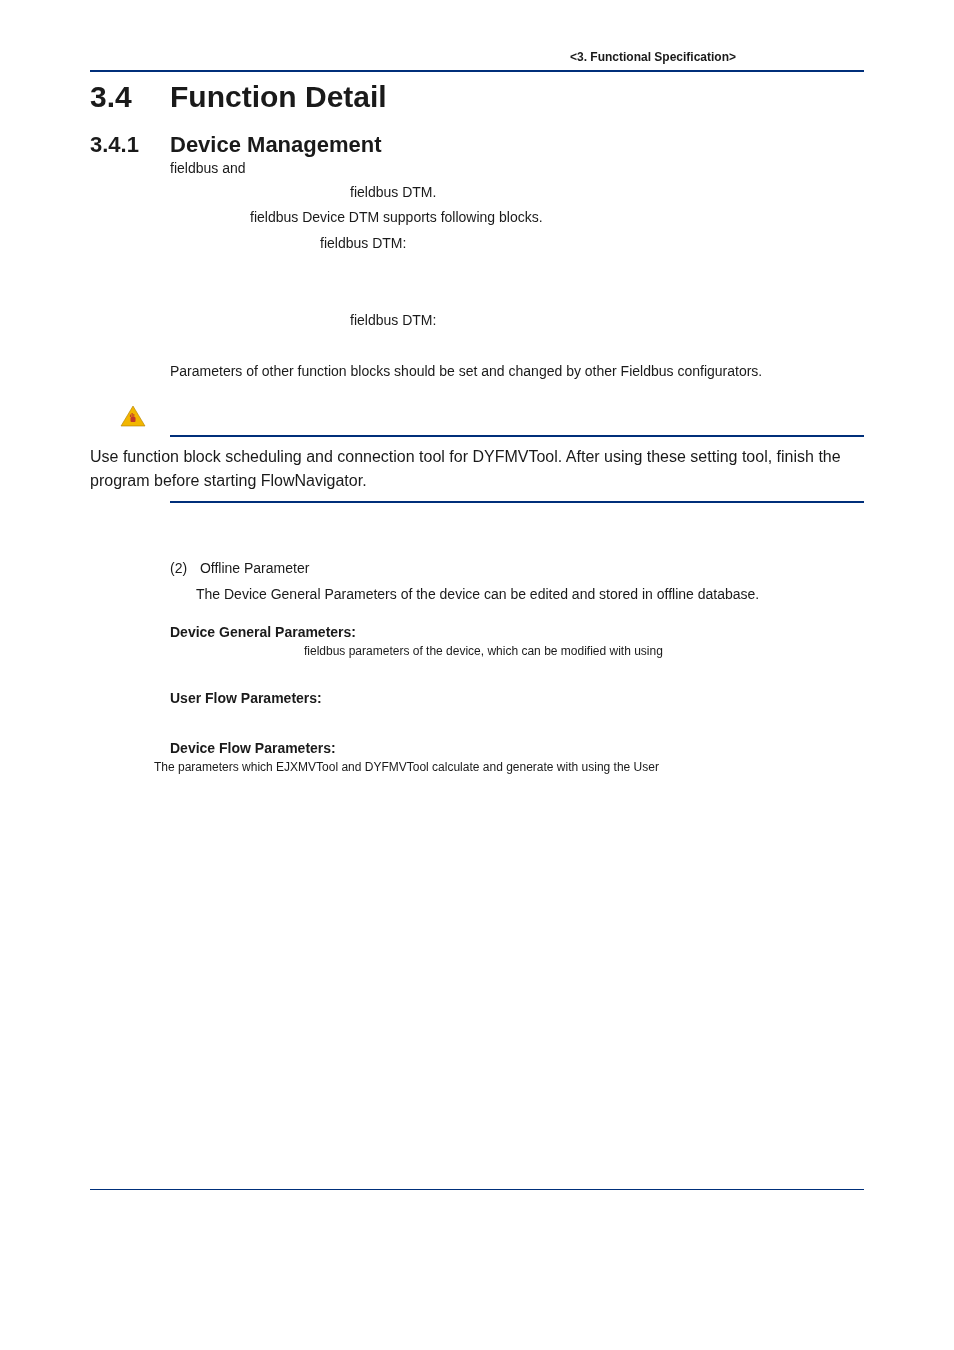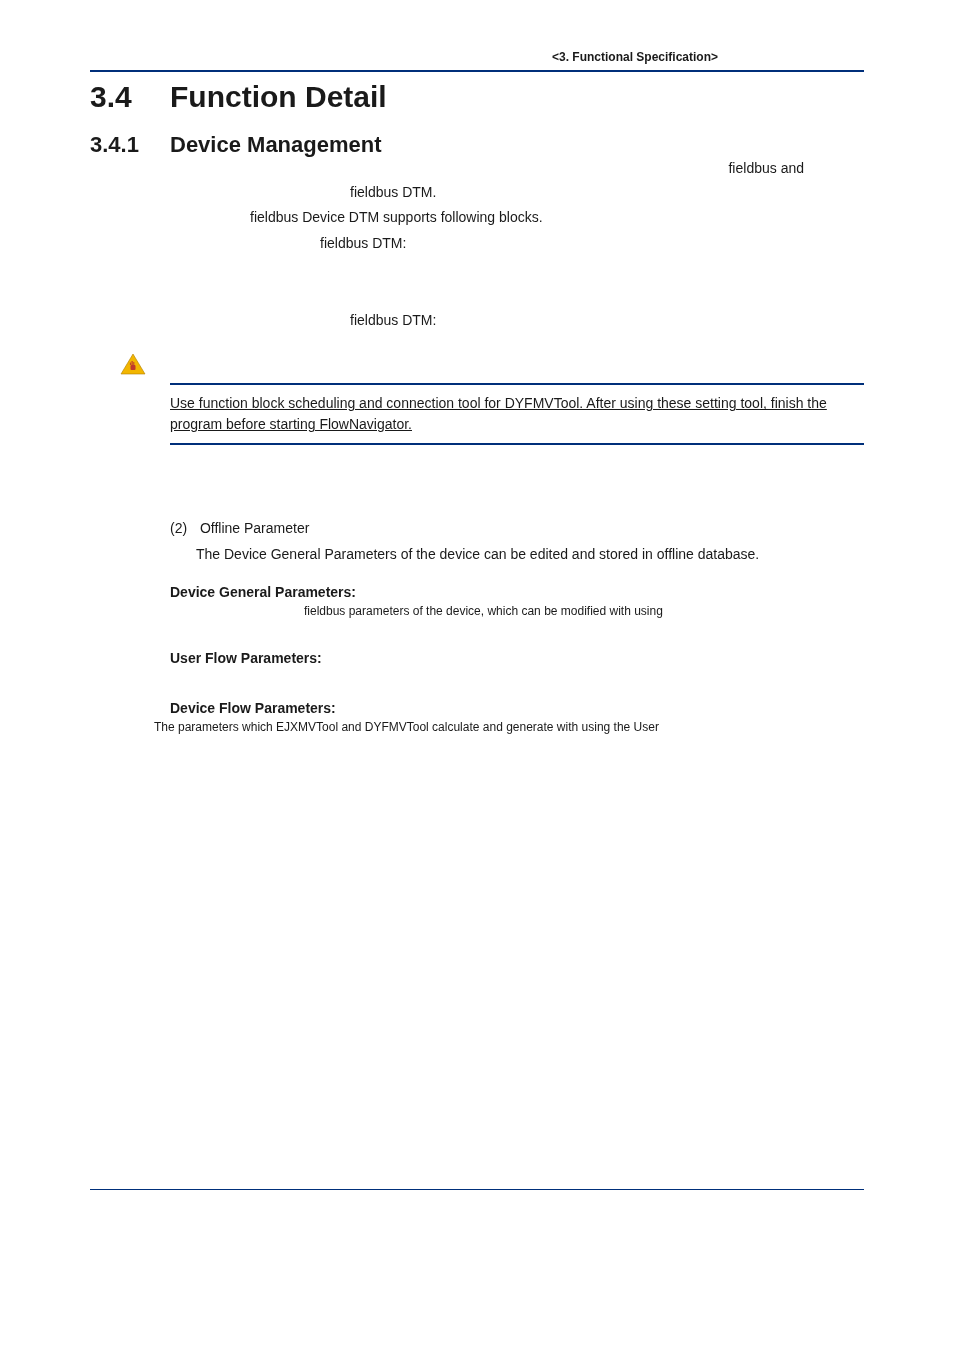--- a/index.html
+++ b/index.html
@@ -1,32 +1,32 @@
 <!DOCTYPE html>
 <html><head>
 <meta charset="utf-8">
 <style>
   * { box-sizing: border-box; margin: 0; padding: 0; }
   html, body { width: 954px; background: #fff; font-family: Arial, Helvetica, sans-serif; color: #1a1a1a; }
   .page { width: 954px; min-height: 1350px; padding: 50px 90px 50px 90px; position: relative; }
   .hdr-line { position: absolute; top: 70px; left: 90px; right: 90px; border-bottom: 2px solid #002f7a; }
-  .hdr-text { position: absolute; top: 50px; right: 236px; font-size: 12px; font-weight: bold; }
+  .hdr-text { position: absolute; top: 50px; right: 218px; font-size: 12px; font-weight: bold; }
   .content { padding-top: 30px; }
   .h1 { font-size: 30px; font-weight: bold; margin-bottom: 18px; }
   .h1-num { display: inline-block; width: 80px; }
   .h2 { font-size: 22px; font-weight: bold; }
   .h2-num { display: inline-block; width: 80px; }
   .para { font-size: 14px; line-height: 1.55; }
   .body-block { margin-left: 80px; }
   .p1 { margin-bottom: 2px; }
   .imp-wrap { margin-top: 22px; margin-bottom: 22px; }
   .imp-icon { width: 26px; height: 22px; }
   .imp-bar-top { border-top: 2px solid #002f7a; margin-left: 80px; margin-top: 4px; }
   .imp-bar-bot { border-top: 2px solid #002f7a; margin-left: 80px; margin-top: 8px; }
-  .imp-text { margin-left: 80px; margin-top: 8px; font-size: 14px; line-height: 1.5; text-decoration: underline; }
+  .imp-text { margin-top: 8px; font-size: 16px; line-height: 1.5; }
   .sec-num { display: inline-block; width: 26px; }
   .sub-item { margin-left: 80px; margin-top: 18px; }
   .sub-body { margin-left: 106px; margin-top: 4px; font-size: 14px; line-height: 1.55; }
   .strong-label { font-weight: bold; font-size: 14px; margin-left: 80px; margin-top: 18px; }
   .label-body { margin-left: 64px; font-size: 12px; line-height: 1.55; margin-top: 2px; }
   .bottom-rule { position: absolute; left: 90px; right: 90px; bottom: 160px; border-top: 1.5px solid #002f7a; }
   .icon-hand-tri { display: inline-block; }
 </style>
 </head>
 <body>
@@ -39,46 +39,47 @@
 
     <div class="h1">
       <span class="h1-num">3.4</span><span>Function Detail</span>
     </div>
 
     <div class="h2">
       <span class="h2-num">3.4.1</span><span>Device Management</span>
     </div>
 
     <div class="body-block">
-      <div class="para p1" style="text-align:right; padding-right:60px;">fieldbus and</div>
+      <div class="para p1" style="text-align:left; padding-right:60px;">fieldbus and</div>
       <div class="para p1" style="padding-left:180px;">fieldbus DTM.</div>
       <div class="para p1" style="padding-left:80px; margin-top:4px;">fieldbus Device DTM supports following blocks.</div>
       <div class="para p1" style="padding-left:150px; margin-top:4px;">fieldbus DTM:</div>
       <div class="para p1" style="padding-left:180px; margin-top:55px;">fieldbus DTM:</div>
     </div>
 
+    <div class="para" style="margin-left:80px; margin-top:30px;">Parameters of other function blocks should be set and changed by other Fieldbus configurators.</div>
 
     <div class="imp-wrap">
       <span class="icon-hand-tri" style="margin-left:30px;">
         <svg class="imp-icon" viewBox="0 0 26 22">
           <polygon points="13,1 25,21 1,21" fill="#f2b600" stroke="#b07d00" stroke-width="0.6"></polygon>
           <g fill="#c0392b">
             <rect x="10.5" y="12" width="5" height="5" rx="1"></rect>
             <rect x="11.5" y="8" width="1.2" height="4"></rect>
             <rect x="13.3" y="9" width="1" height="3"></rect>
             <rect x="9.9" y="9.5" width="1" height="2.5"></rect>
           </g>
         </svg>
       </span>
       <div class="imp-bar-top"></div>
       <div class="imp-text">Use function block scheduling and connection tool for DYFMVTool. After using these setting tool, finish the program before starting FlowNavigator.</div>
       <div class="imp-bar-bot"></div>
     </div>
 
-    <div class="sub-item" style="margin-top:73px;">
+    <div class="sub-item" style="margin-top:55px;">
       <span class="para" style="font-size:14px;">
         <span class="sec-num">(2)</span>
         <span>Offline Parameter</span>
       </span>
     </div>
     <div class="sub-body">The Device General Parameters of the device can be edited and stored in offline database.</div>
 
     <div class="strong-label">Device General Parameters:</div>
     <div class="label-body" style="padding-left:150px;">fieldbus parameters of the device, which can be modified with using</div>
 

